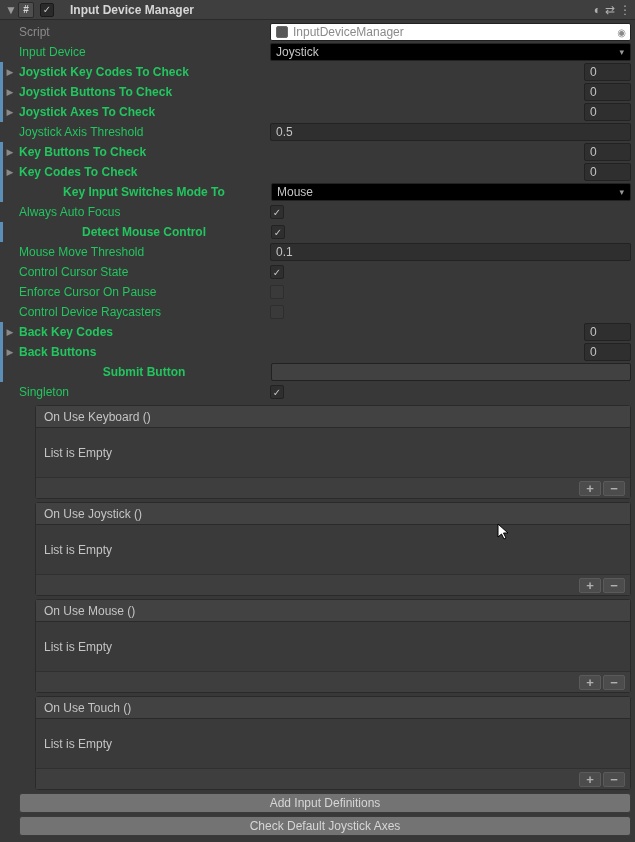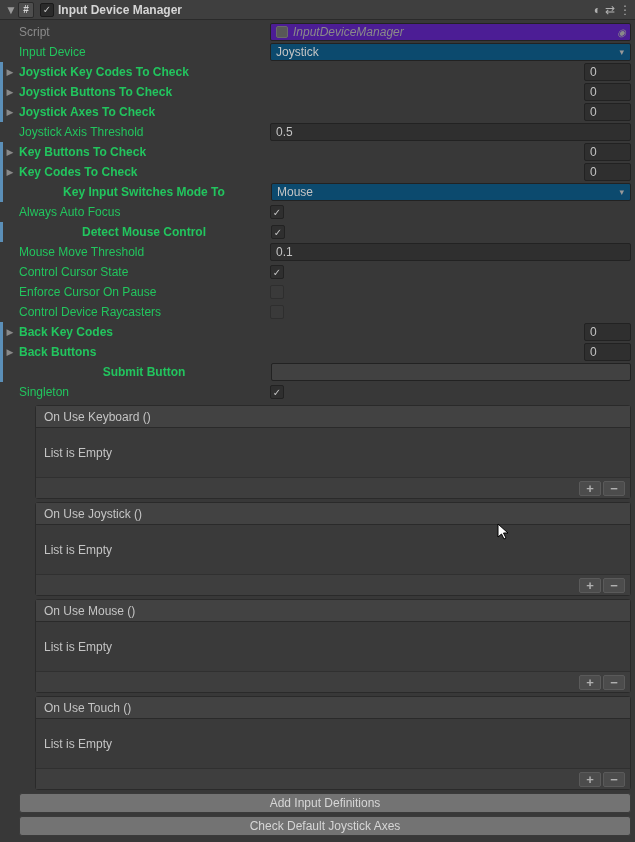--- a/index.html
+++ b/index.html
@@ -41,20 +41,21 @@
     border-radius: 2px;
     display: flex; align-items: center; justify-content: center;
     margin: 0 4px;
     color: #c4c4c4;
     font-size: 10px;
   }
   .header .title {
     flex: 1;
     font-weight: bold;
     color: #d6d6d6;
+    margin-left: 12px;
   }
   .header .right-icons {
     display: flex; gap: 4px;
     color: #b0b0b0;
   }
   .header .right-icons span { cursor: default; }
   .content { padding: 2px 0 4px 0; }
   .row {
     display: flex;
     align-items: center;
@@ -89,39 +90,38 @@
     border: 1px solid #222;
     border-radius: 2px;
     color: #c4c4c4;
     font-family: inherit;
     font-size: 12px;
     padding: 0 5px;
     display: flex;
     align-items: center;
   }
   .obj-field {
-    background: #4c1d95;
+    background: #ffffff;
     color: #8a8a8a;
     position: relative;
-    font-style: italic;
   }
   .obj-field .obj-icon {
     width: 12px; height: 12px;
     background: #585858;
     border: 1px solid #6a6a6a;
     border-radius: 2px;
     margin-right: 5px;
   }
   .obj-field .target {
     position: absolute; right: 4px;
     color: #8a8a8a;
     font-size: 10px;
   }
   .dropdown {
-    background: #0c4a6e;
+    background: #000000;
     position: relative;
   }
   .dropdown .caret {
     position: absolute; right: 6px;
     color: #999; font-size: 9px;
   }
   .num-right {
     position: absolute;
     right: 4px;
     width: 47px;

